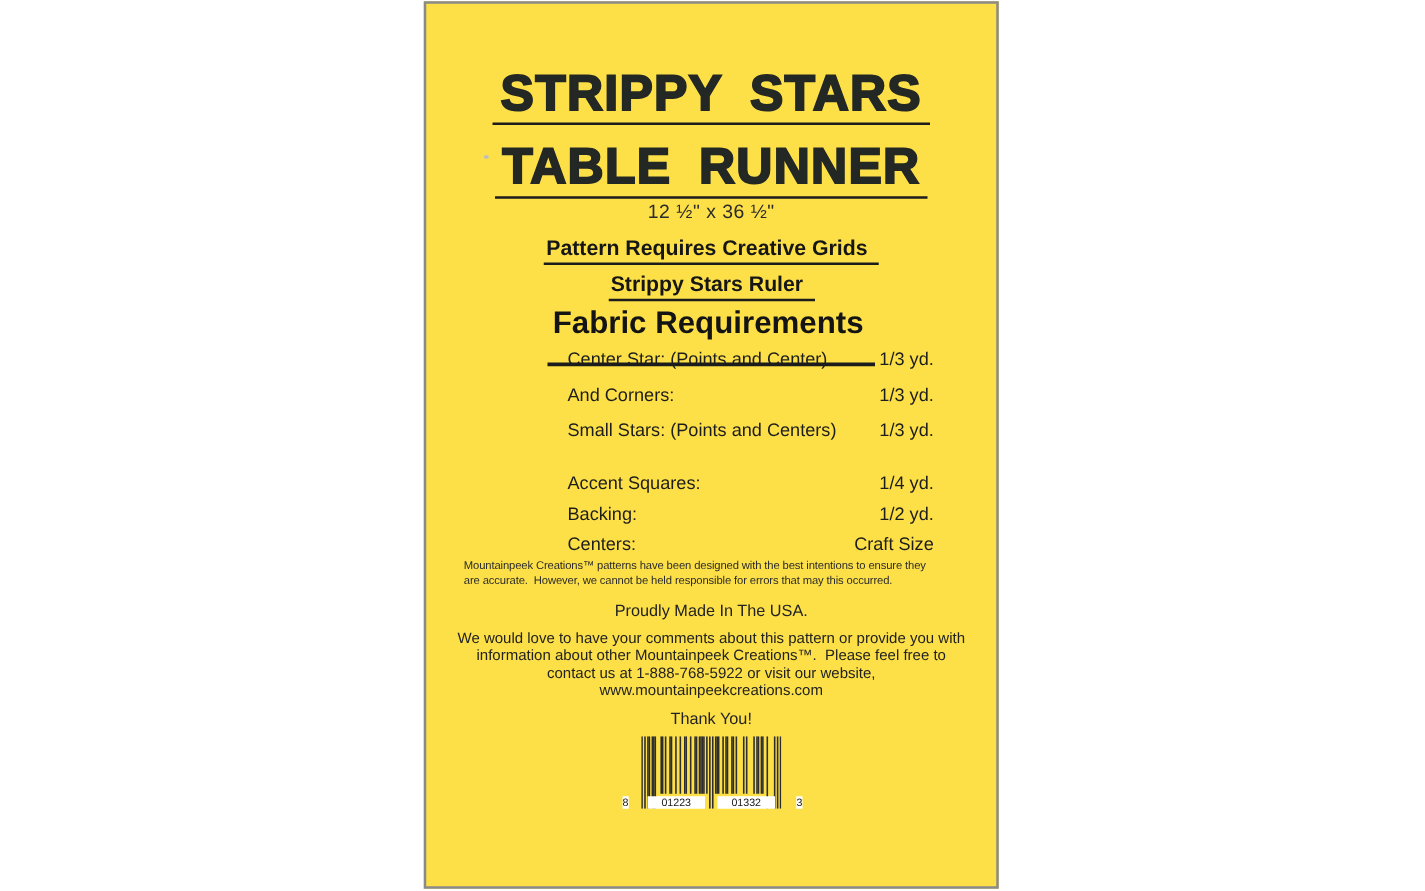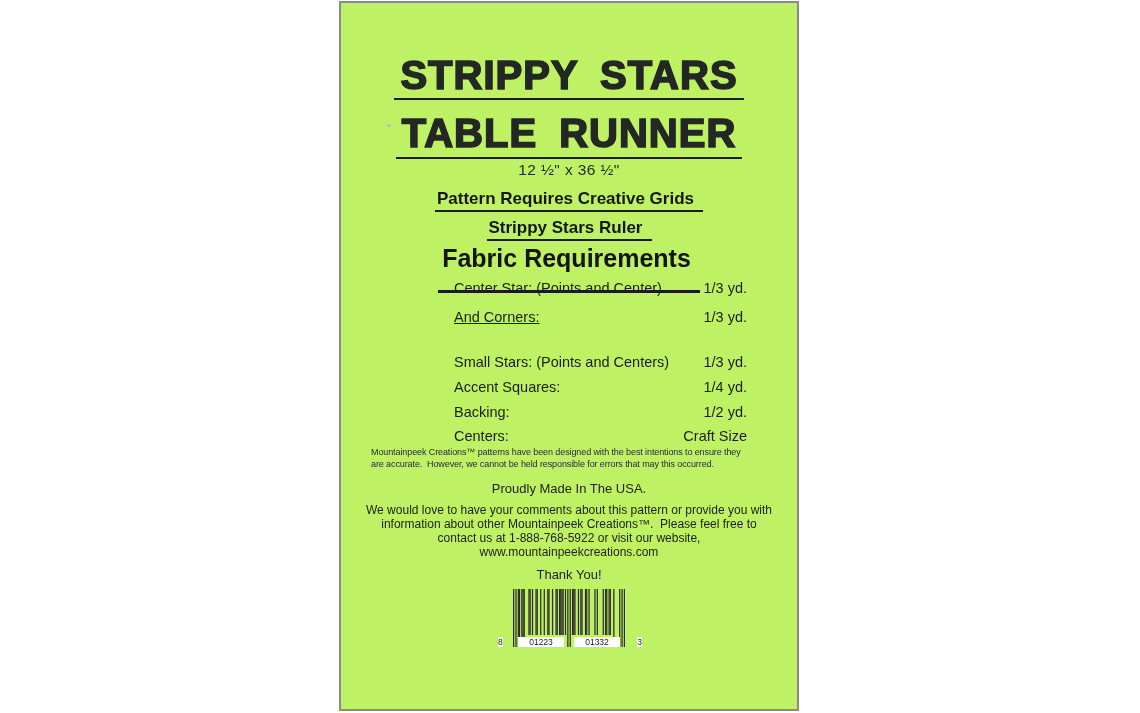--- a/index.html
+++ b/index.html
@@ -1,21 +1,21 @@
 <!DOCTYPE html>
 <html><head>
 <meta charset="utf-8">
 <style>
   * { margin:0; padding:0; box-sizing:border-box; }
   html,body { width:1140px; height:713px; background:#ffffff; overflow:hidden;
               font-family:"Liberation Sans", sans-serif; color:#1f1f1f; }
   .canvas { position:relative; width:1140px; height:713px; background:#fff; }
 
   .page { position:absolute; left:339px; top:1px; width:460px; height:710px;
-          background:#bef264; border:2px solid #8a8a8a; }
+          background:#fde047; border:2px solid #8a8a8a; }
 
   .cblock { position:absolute; left:0; right:0; text-align:center; }
 
   
   .big-title-text { display:inline-block; font-weight:bold; color:#242824;
           letter-spacing:1px; word-spacing:10px;
           -webkit-text-stroke:1.6px #242824;
           text-shadow:0.4px 0 #242824, -0.4px 0 #242824;
           border-bottom:2px solid #1c1c1c; padding:0 6px 1px 6px; }
   .t1 { top:51px; }  .t1 .big-title-text { font-size:40px; line-height:43px; }
@@ -28,21 +28,21 @@
   .req-text { display:inline-block; font-size:17px; line-height:20px;
               border-bottom:2px solid #1c1c1c; padding:0 9px 1px 2px; color:#161616; }
 
   .fheading { top:244px; }
   .fh-text { display:inline-block; font-size:25px; line-height:23px; font-weight:bold;
              border-bottom:3px solid #1c1c1c; padding:0 9px 20px 4px; color:#141414; }
 
   .frow { position:absolute; left:113px; right:50px; display:flex;
           align-items:flex-end; font-size:14.5px; line-height:16px; color:#1d1d1d; }
   .flabel { }
-  .flabel .line2 { text-align:right;text-decoration:underline; }
+  .flabel .line2 { text-align:right; }
   .fvalue { margin-left:auto; white-space:nowrap; }
 
   .disclaimer { position:absolute; left:30px; top:444px; font-size:9px;
                 line-height:11.5px; letter-spacing:-0.1px; color:#2b2b2b; }
   .disclaimer div { white-space:pre; }
 
   .proudly { top:478px; font-size:13px; color:#232323; }
 
   .contact { top:500px; font-size:12px; line-height:14px; white-space:pre;
              color:#222; }
@@ -97,21 +97,21 @@
       <div class="fvalue">1/3 yd.</div>
     </div>
 
     <div class="frow" style="top:306px">
       <div class="flabel">
         <div class="line2">And Corners:</div>
       </div>
       <div class="fvalue">1/3 yd.</div>
     </div>
 
-    <div class="frow" style="top:351px">
+    <div class="frow" style="top:334px">
       <div class="flabel">Small Stars: (Points and Centers)</div>
       <div class="fvalue">1/3 yd.</div>
     </div>
 
     <div class="frow" style="top:376px">
       <div class="flabel">Accent Squares:</div>
       <div class="fvalue">1/4 yd.</div>
     </div>
 
     <div class="frow" style="top:401px">

